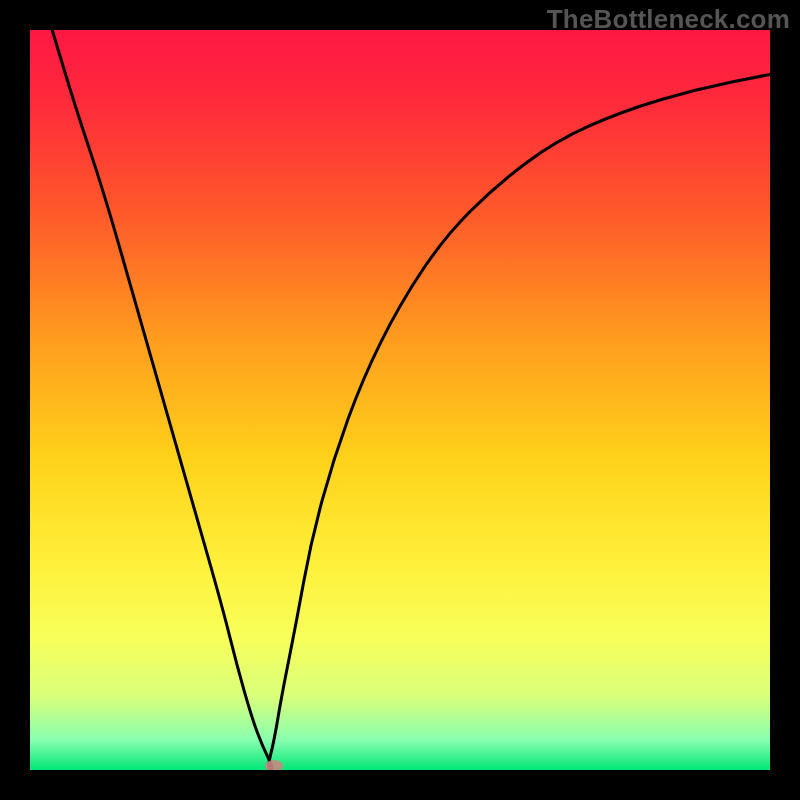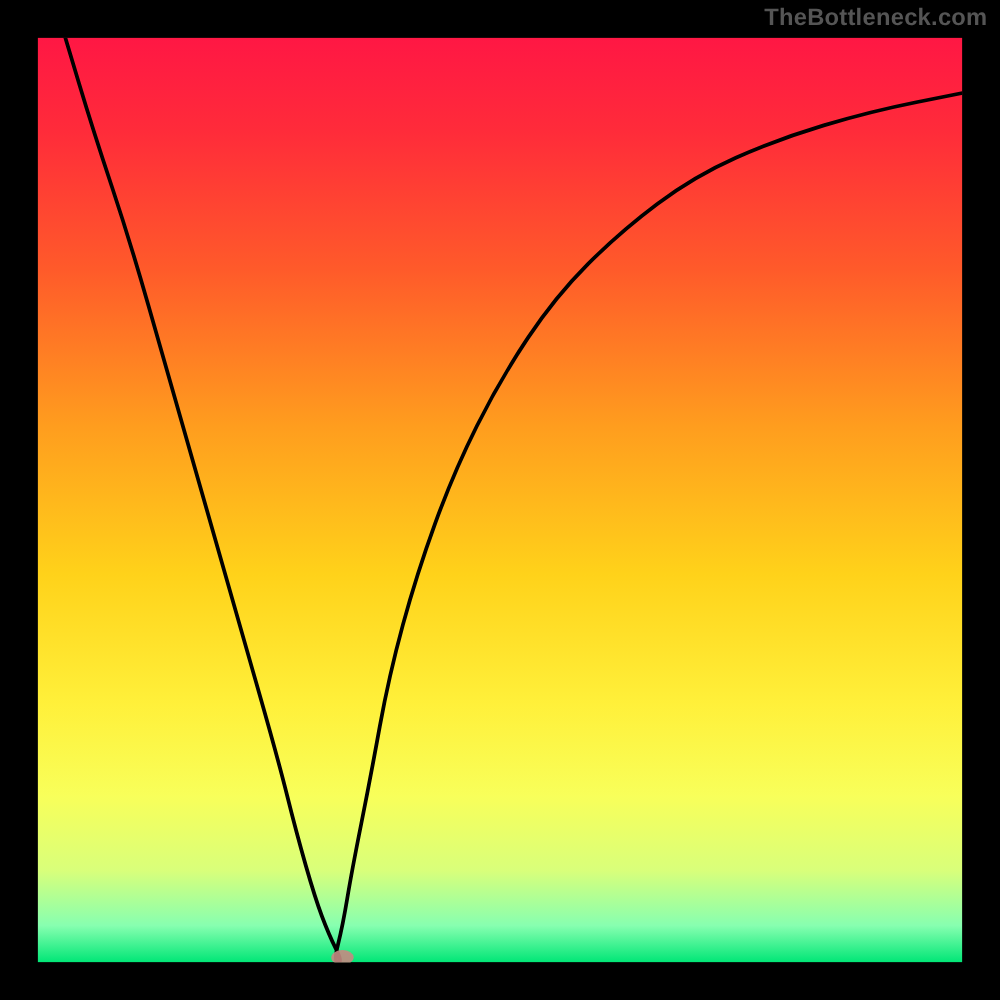--- a/index.html
+++ b/index.html
@@ -15,21 +15,21 @@
     position: relative;
     width: 800px;
     height: 800px;
     background: #000;
   }
   .watermark {
     position: absolute;
     top: 4px;
     right: 10px;
     color: #555;
-    font-size: 19px;
+    font-size: 26px;
     font-weight: 600;
     letter-spacing: 0.2px;
     user-select: none;
   }
   .plot-area {
     position: absolute;
     left: 30px;
     top: 30px;
     width: 740px;
     height: 740px;

